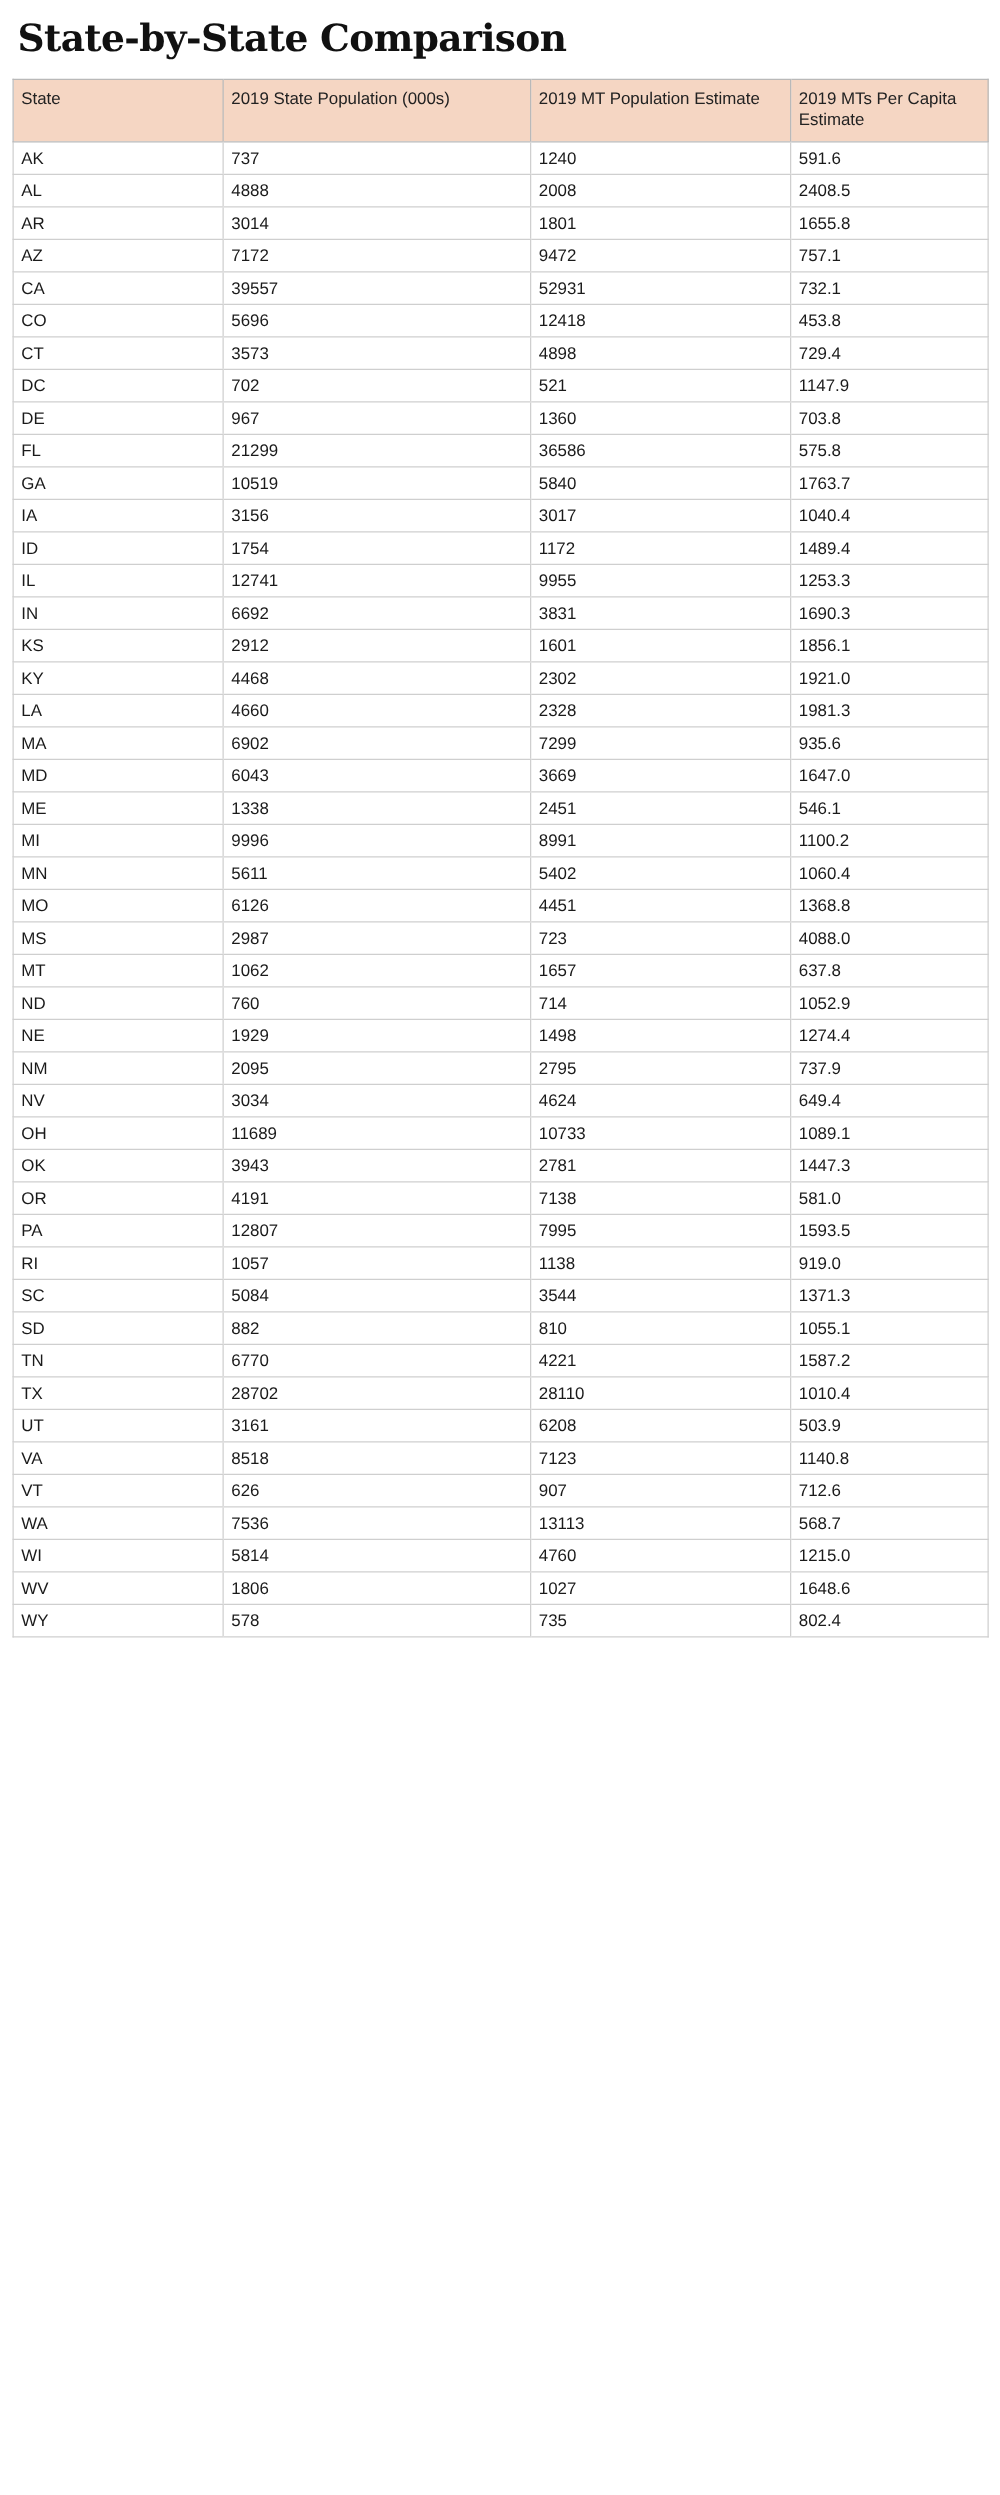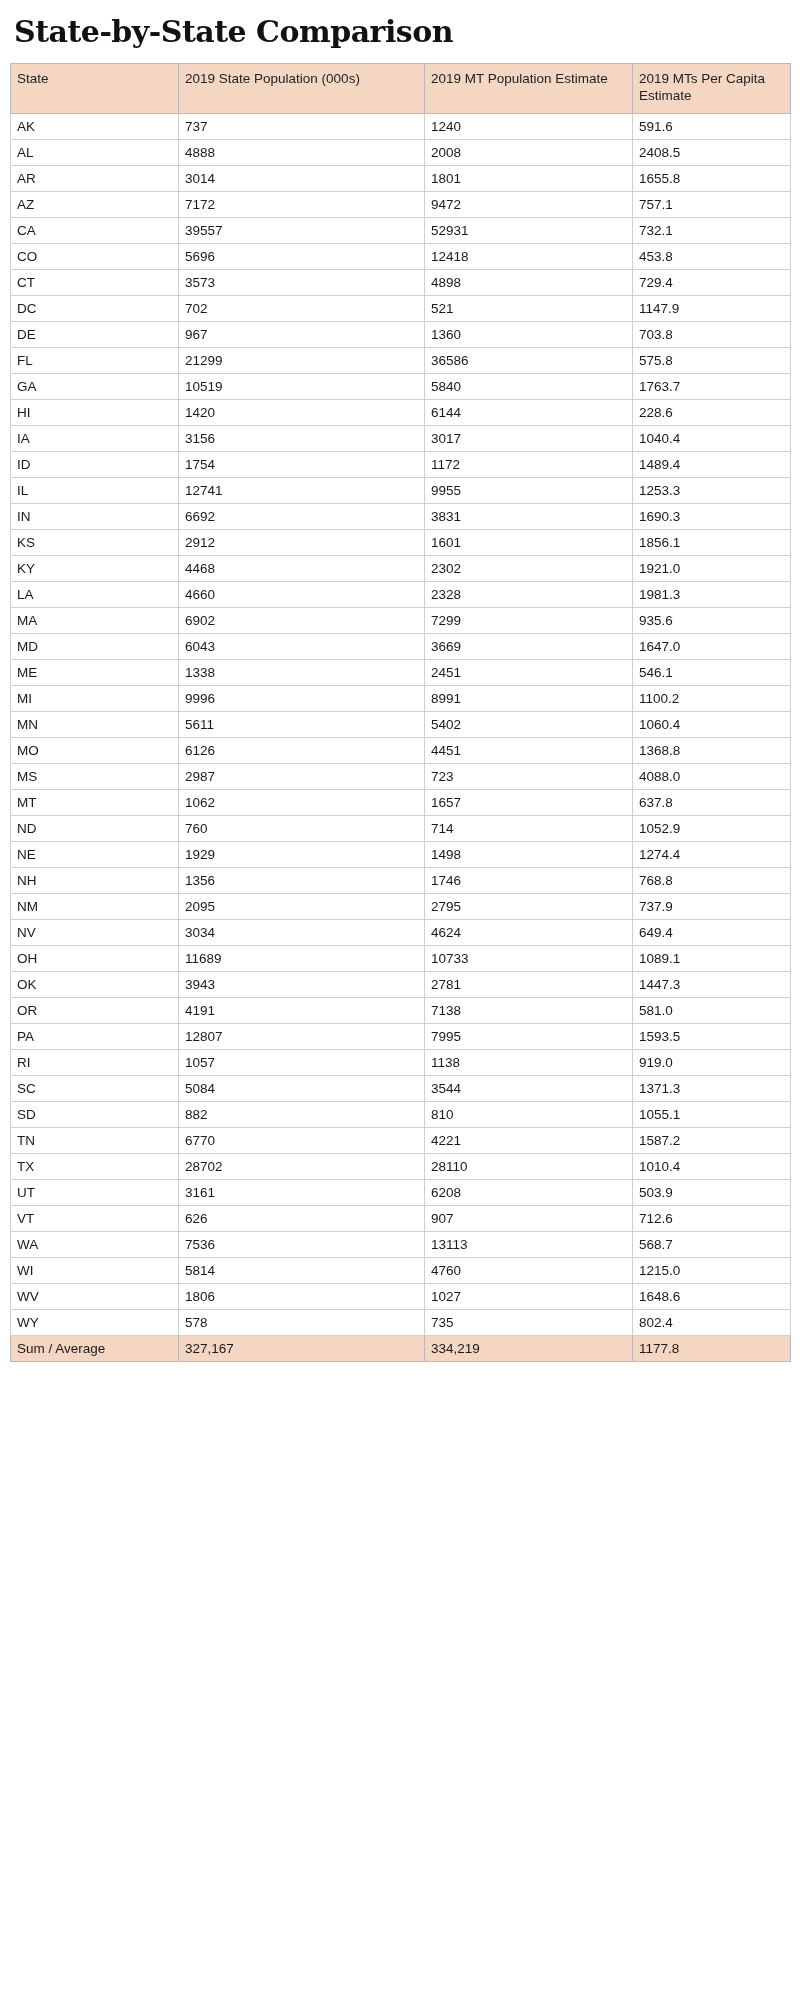--- a/index.html
+++ b/index.html
@@ -159,26 +159,20 @@
           <td>36586</td>
           <td>575.8</td>
         </tr>
         <tr>
           <td>GA</td>
           <td>10519</td>
           <td>5840</td>
           <td>1763.7</td>
         </tr>
         <tr>
-          <td>HI</td>
-          <td>1420</td>
-          <td>6144</td>
-          <td>228.6</td>
-        </tr>
-        <tr>
           <td>IA</td>
           <td>3156</td>
           <td>3017</td>
           <td>1040.4</td>
         </tr>
         <tr>
           <td>ID</td>
           <td>1754</td>
           <td>1172</td>
           <td>1489.4</td>
@@ -267,26 +261,20 @@
           <td>714</td>
           <td>1052.9</td>
         </tr>
         <tr>
           <td>NE</td>
           <td>1929</td>
           <td>1498</td>
           <td>1274.4</td>
         </tr>
         <tr>
-          <td>NH</td>
-          <td>1356</td>
-          <td>1746</td>
-          <td>768.8</td>
-        </tr>
-        <tr>
           <td>NM</td>
           <td>2095</td>
           <td>2795</td>
           <td>737.9</td>
         </tr>
         <tr>
           <td>NV</td>
           <td>3034</td>
           <td>4624</td>
           <td>649.4</td>
@@ -345,20 +333,26 @@
           <td>28110</td>
           <td>1010.4</td>
         </tr>
         <tr>
           <td>UT</td>
           <td>3161</td>
           <td>6208</td>
           <td>503.9</td>
         </tr>
         <tr>
+          <td>VA</td>
+          <td>8518</td>
+          <td>7123</td>
+          <td>1140.8</td>
+        </tr>
+        <tr>
           <td>VT</td>
           <td>626</td>
           <td>907</td>
           <td>712.6</td>
         </tr>
         <tr>
           <td>WA</td>
           <td>7536</td>
           <td>13113</td>
           <td>568.7</td>
@@ -373,22 +367,16 @@
           <td>WV</td>
           <td>1806</td>
           <td>1027</td>
           <td>1648.6</td>
         </tr>
         <tr>
           <td>WY</td>
           <td>578</td>
           <td>735</td>
           <td>802.4</td>
-        </tr>
-        <tr class="total-row">
-          <td>Sum / Average</td>
-          <td>327,167</td>
-          <td>334,219</td>
-          <td>1177.8</td>
         </tr>
       </tbody>
   </table>
 </div>
 
 </body></html>

